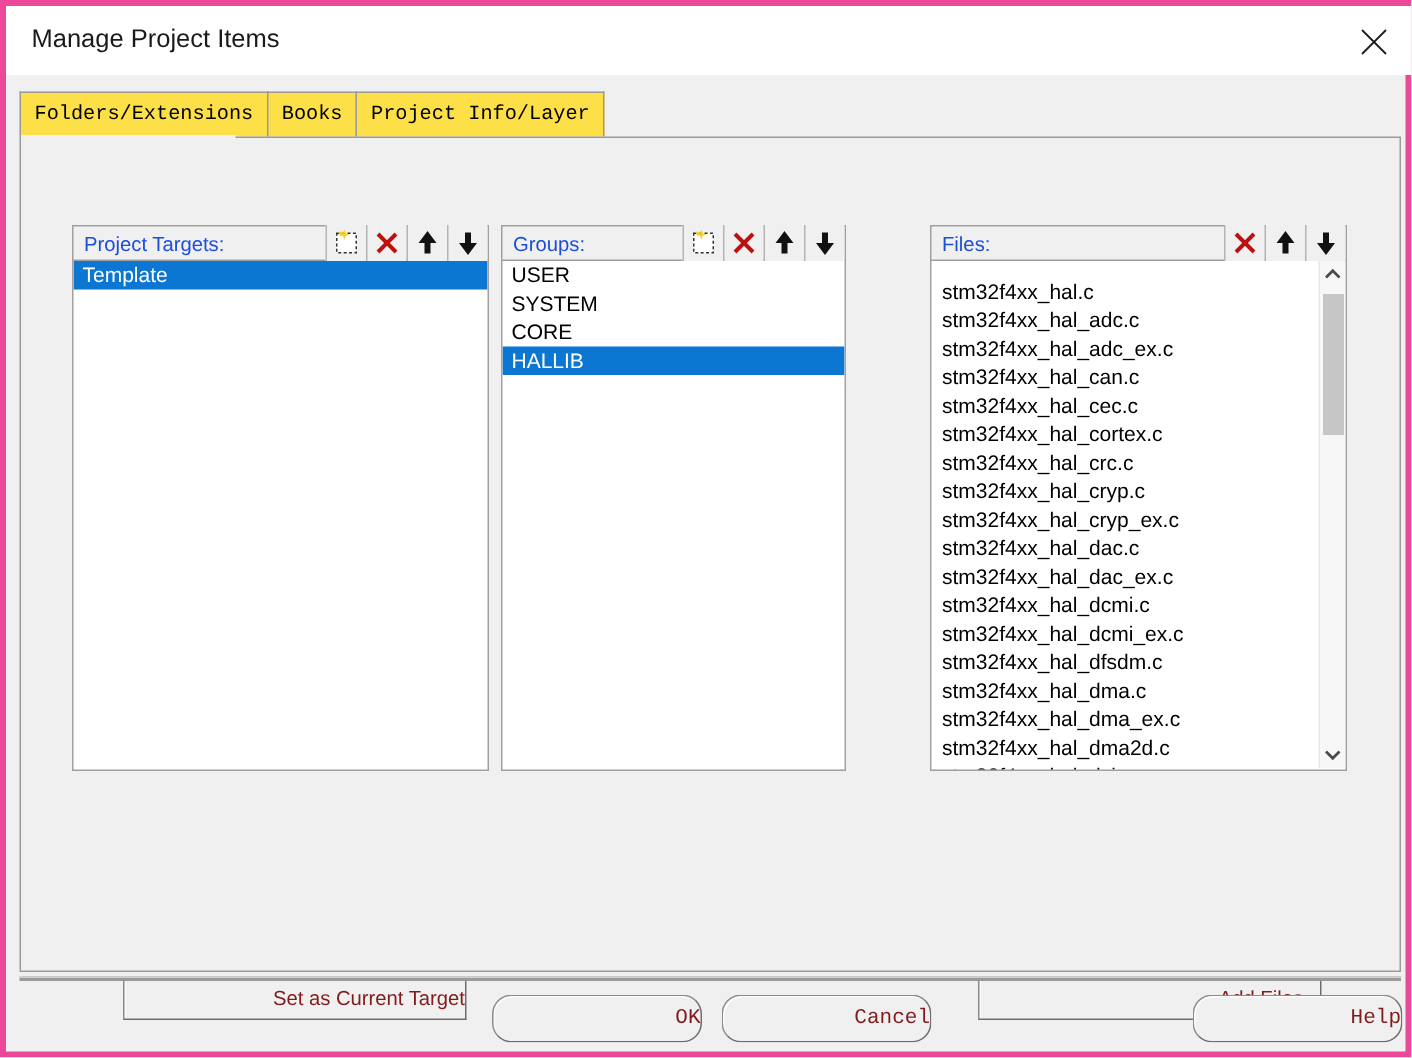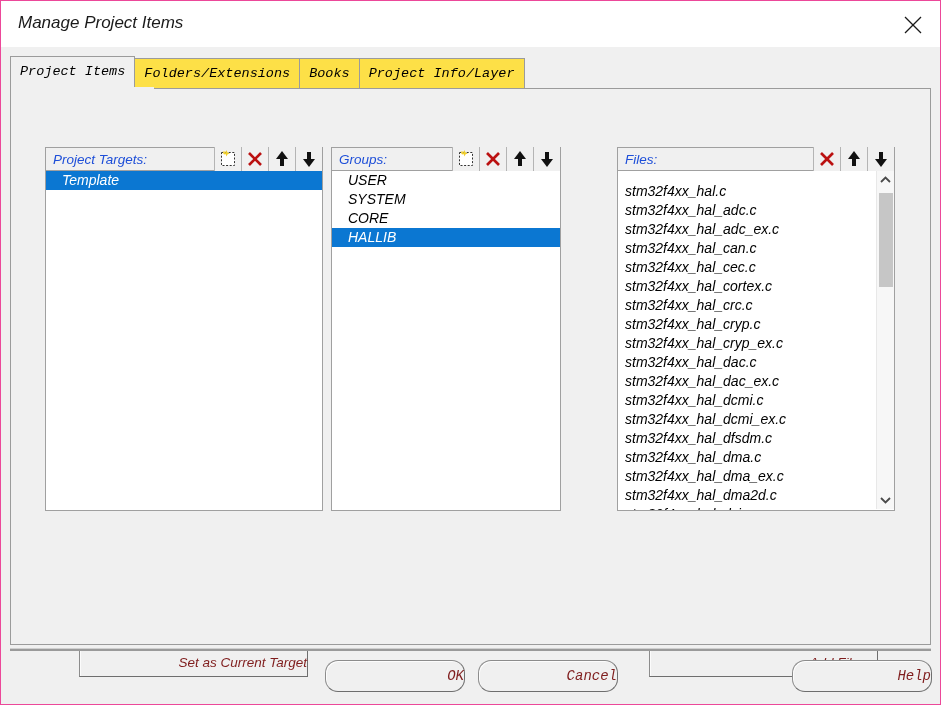--- a/index.html
+++ b/index.html
@@ -7,22 +7,21 @@
     width: 941px; height: 705px;
     overflow: hidden;
     background: #ffffff;
     font-family: "Liberation Sans", sans-serif;
   }
   #dialog {
     position: relative;
     width: 941px; height: 705px;
     background: #f0f0f0;
     box-sizing: border-box;
-    border: 1px solid #ec4899;
-    font-style: italic;
+    border: 4px solid #ec4899;
   }
   
   #titlebar {
     position: absolute; left: 0; top: 0;
     width: 939px; height: 46px;
     background: #ffffff;
   }
   #title-text {
     position: absolute; left: 17px; top: 12px;
     font-size: 17px;
@@ -123,21 +122,21 @@
     overflow: hidden;
   }
   #list-targets, #list-groups { height: 340px; }
   #list-files { height: 340px; }
   .lb-inner { position: absolute; left: 0; top: 0; right: 0; }
   .lb-row {
     height: 19px;
     line-height: 19px;
     font-size: 14px;
     color: #000000;
-    padding-left: 16px;
+    padding-left: 6px;
     white-space: nowrap;
     cursor: default;
     box-sizing: border-box;
   }
   .lb-row.sel {
     background: #0b77d2;
     color: #ffffff;
   }
   #list-files .lb-inner { right: 3px; margin-top: 11px; }
   #list-files .lb-row { padding-left: 7px; }
@@ -217,21 +216,20 @@
       <span>
         <svg width="20" height="20" viewBox="0 0 20 20">
           <line x1="2" y1="2" x2="18" y2="18" stroke="#1a1a1a" stroke-width="1.2"></line>
           <line x1="18" y1="2" x2="2" y2="18" stroke="#1a1a1a" stroke-width="1.2"></line>
         </svg>
       </span>
     </div>
   </div>
 
   <div id="tabstrip">
-    <div class="tab active">Project Items</div>
     <div class="tab">Folders/Extensions</div>
     <div class="tab">Books</div>
     <div class="tab">Project Info/Layer</div>
   </div>
 
   <div id="panel">
 
     <div class="col" id="col-targets">
       <div class="col-header">
         <span class="col-header-label">Project Targets:</span>

